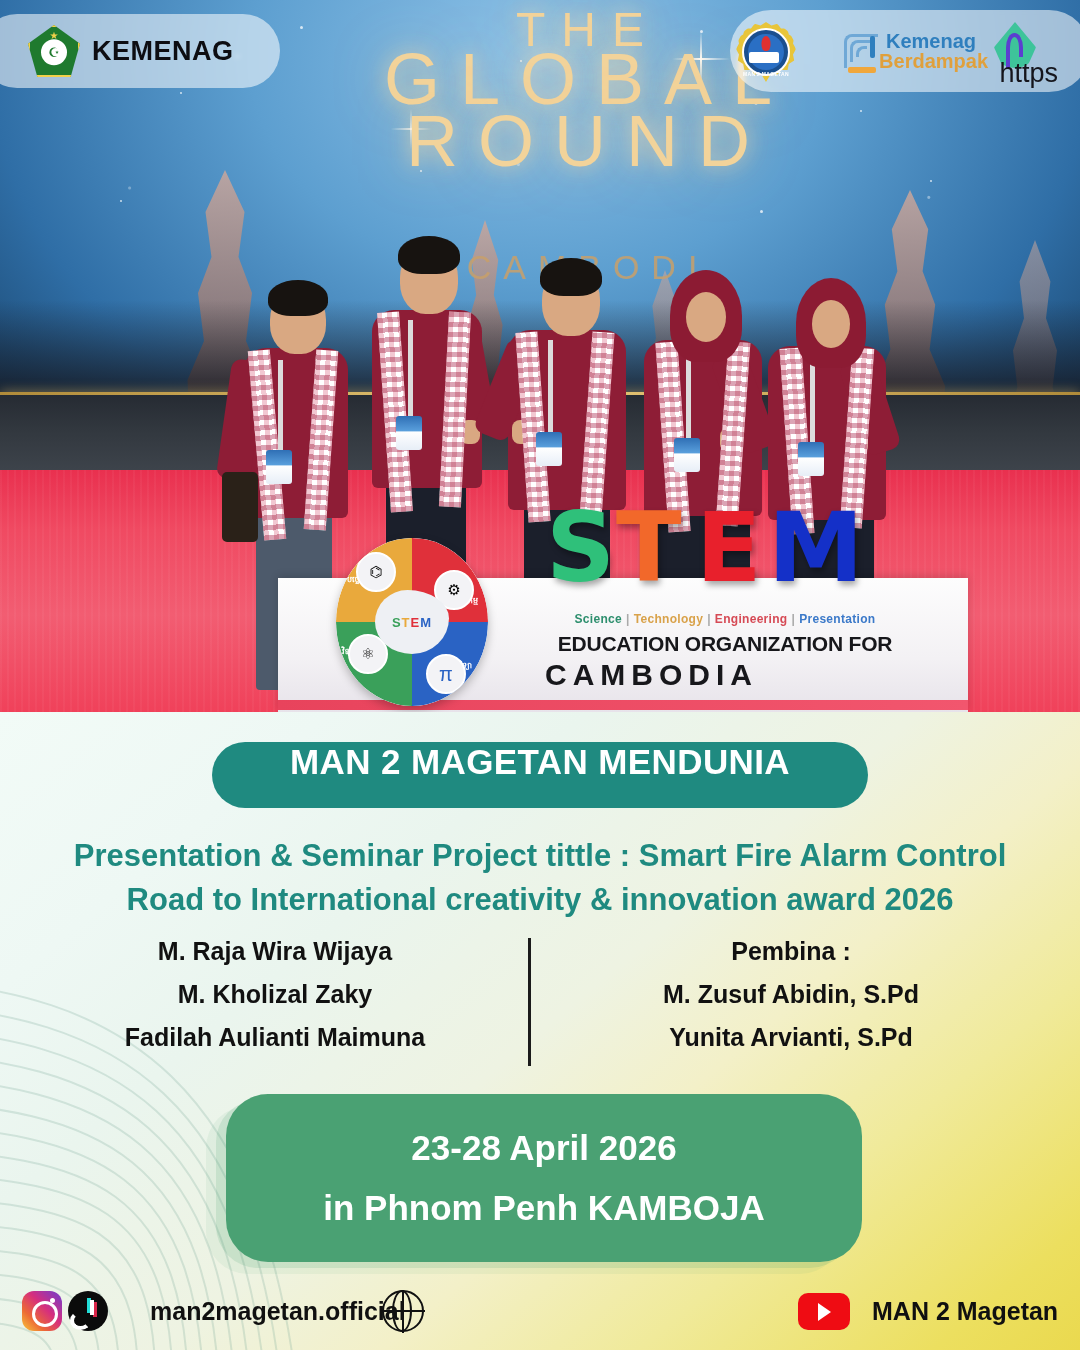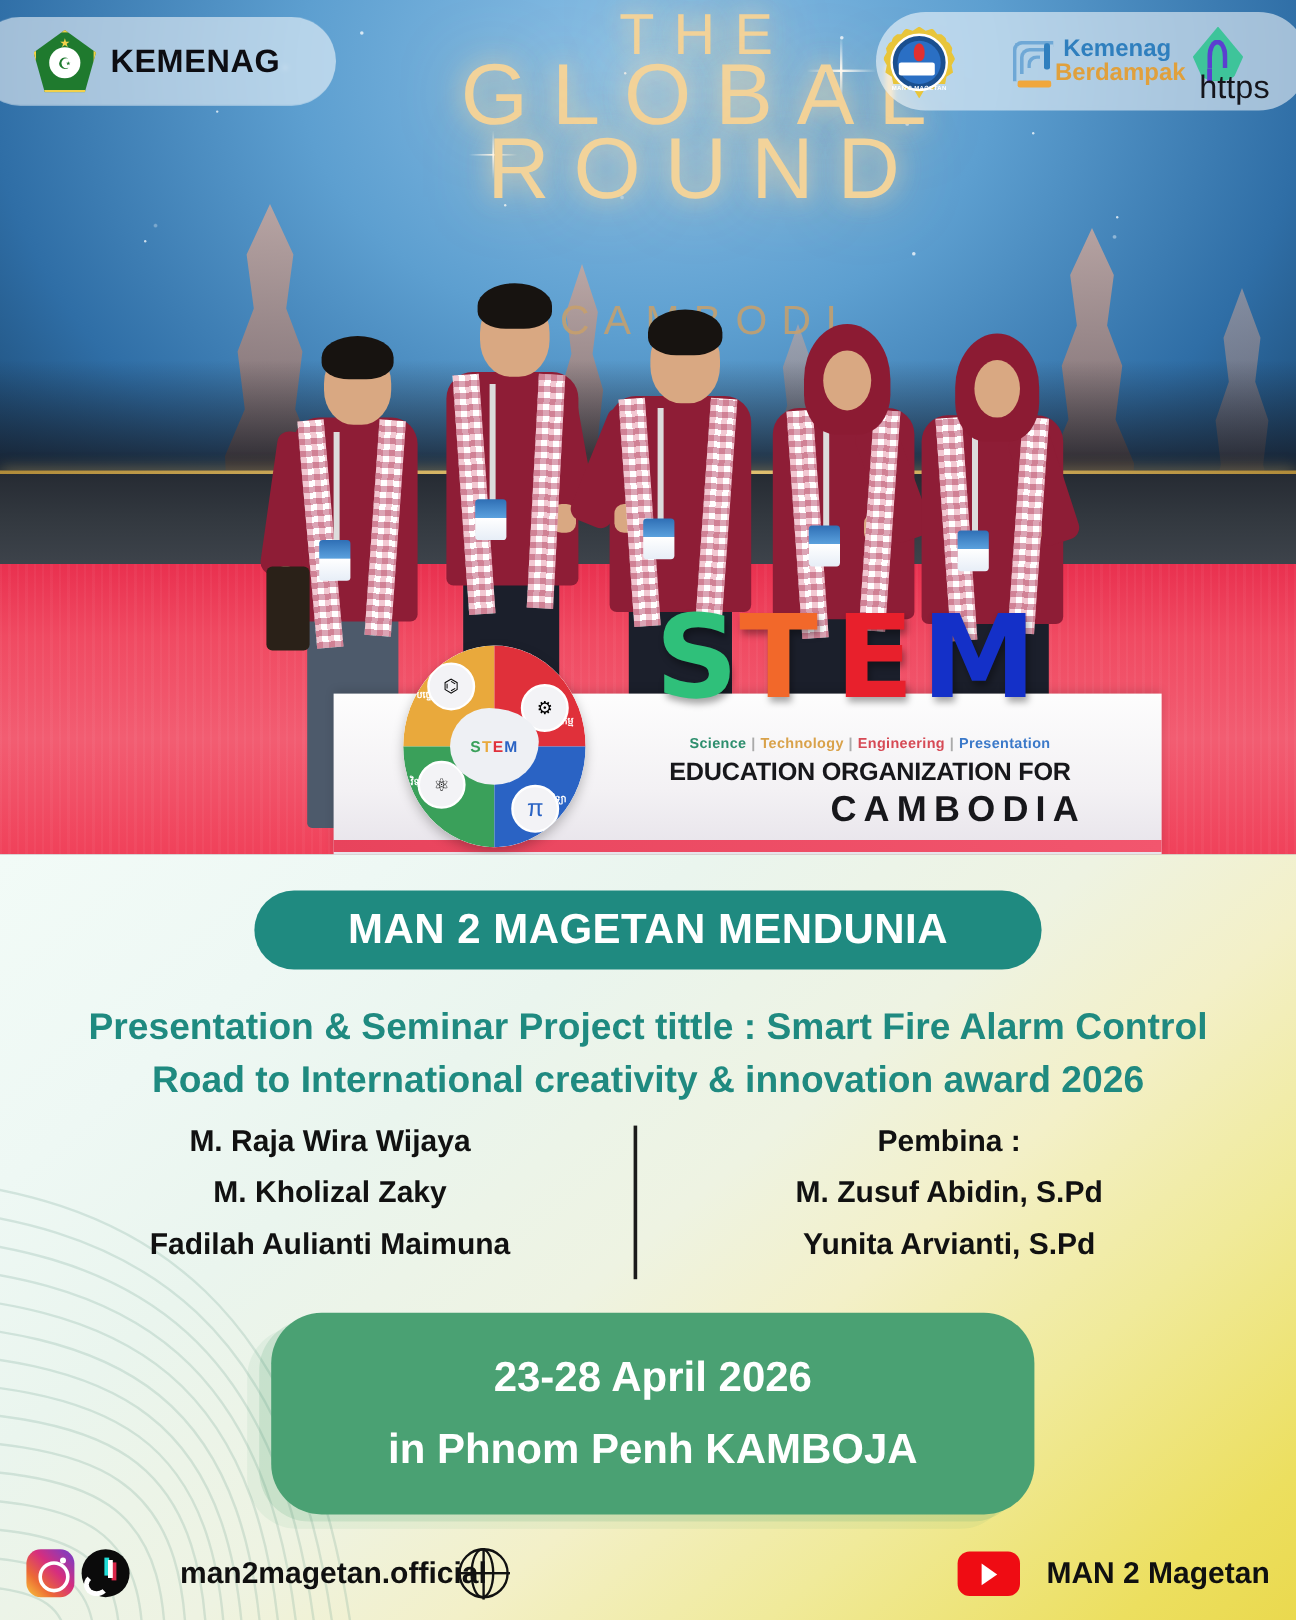--- a/index.html
+++ b/index.html
@@ -106,21 +106,21 @@
     position:absolute; left:560px; top:612px; width:330px; text-align:center;
     font-size:12px; letter-spacing:.3px; white-space:nowrap;
   }
   .pod-sub span { font-weight:600; }
   .pod-sep { color:#aaa; padding:0 4px; }
   .pod-edu {
     position:absolute; left:545px; top:632px; width:360px; text-align:center;
     font-size:21px; font-weight:800; color:#17171b; letter-spacing:-.2px; white-space:nowrap;
   }
   .pod-cam {
-    position:absolute; left:545px; top:658px; width:360px; text-align:right;
+    position:absolute; left:545px; top:658px; width:360px; text-align:left;
     font-size:30px; font-weight:800; color:#17171b; letter-spacing:6px; white-space:nowrap;
   }
 
   
   .stem-letters { position:absolute; left:546px; top:508px; height:86px; }
   .stem-letters span {
     position:absolute; font-size:96px; font-weight:900; line-height:80px;
     font-family:"DejaVu Sans", sans-serif;
     text-shadow:2px 4px 6px rgba(0,0,0,.35);
   }
@@ -249,21 +249,21 @@
     background:
       linear-gradient(140deg,
         #f2fbf7 0%, #eef8f4 18%, #eaf5ee 32%,
         #eef3e2 50%, #f3f0c8 62%, #f0ea9a 76%, #ecdf5f 92%, #ead94e 100%);
     overflow:hidden;
   }
   .lower-waves { position:absolute; left:-60px; bottom:-70px; width:640px; height:460px; opacity:.45; }
   .title-pill {
     position:absolute; left:212px; top:30px; width:656px; height:66px;
     background:#1f8a80; border-radius:36px;
-    display:flex; align-items:center; justify-content:center;
+    display:flex; justify-content:center;
   }
   .title-pill span {
     color:#fff; font-size:35px; font-weight:800; letter-spacing:.4px; white-space:nowrap;
   }
   .subline {
     position:absolute; left:0; width:1080px; text-align:center;
     color:#1f8a80; font-size:31px; font-weight:800; white-space:nowrap;
   }
   .sub1 { top:126px; }
   .sub2 { top:170px; }

